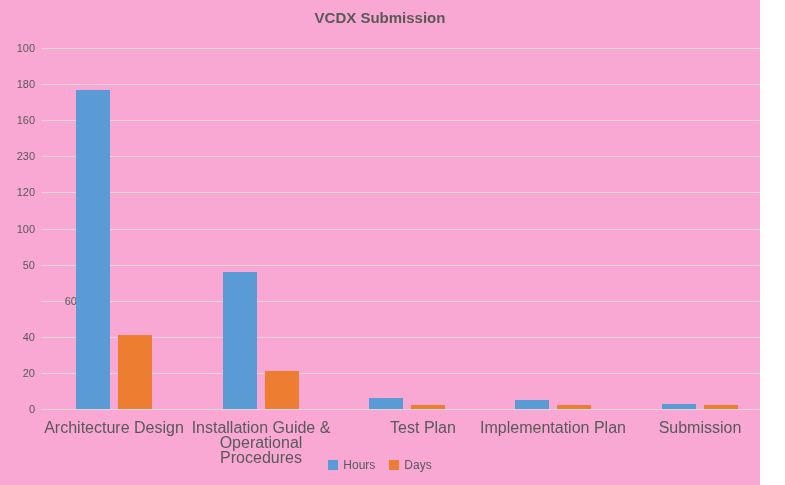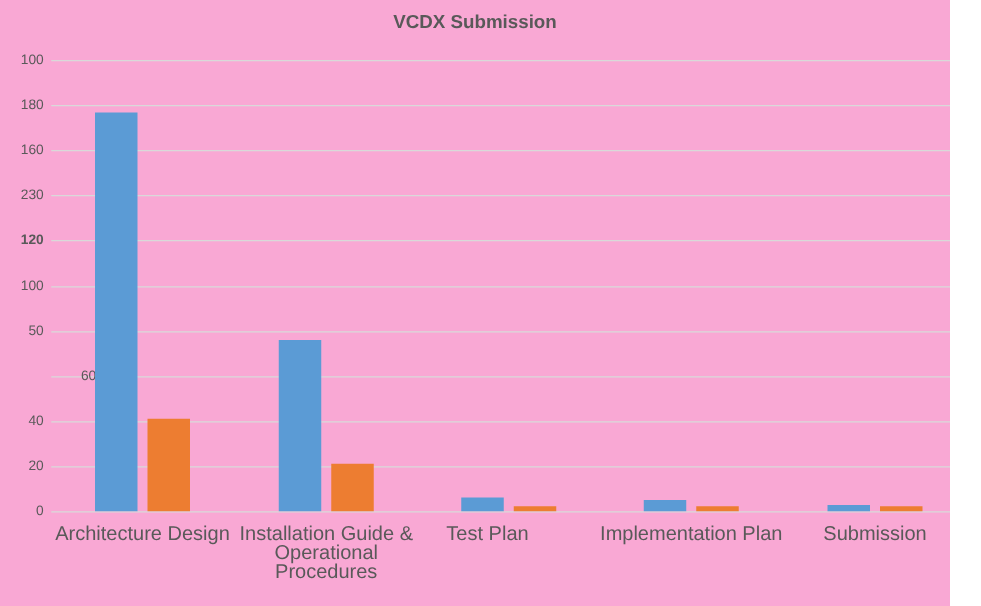--- a/index.html
+++ b/index.html
@@ -82,21 +82,21 @@
       <div class="y-tick-label" style="left: 0px; top: 366.9px;">20</div>
       <div class="gridline" style="left: 41px; width: 732px; top: 336.8px; background: rgb(217, 217, 217);"></div>
       <div class="y-tick-label" style="left: 0px; top: 330.8px;">40</div>
       <div class="gridline" style="left: 41px; width: 732px; top: 300.7px; background: rgb(217, 217, 217);"></div>
       <div class="y-tick-label" style="left: 0px; top: 294.7px; padding-left: 42px;">60</div>
       <div class="gridline" style="left: 41px; width: 732px; top: 264.6px; background: rgb(217, 217, 217);"></div>
       <div class="y-tick-label" style="left: 0px; top: 258.6px;">50</div>
       <div class="gridline" style="left: 41px; width: 732px; top: 228.5px; background: rgb(217, 217, 217);"></div>
       <div class="y-tick-label" style="left: 0px; top: 222.5px;">100</div>
       <div class="gridline" style="left: 41px; width: 732px; top: 192.4px; background: rgb(217, 217, 217);"></div>
-      <div class="y-tick-label" style="left: 0px; top: 186.4px; font-weight: bold;">120</div>
+      <div class="y-tick-label" style="left: 0px; top: 186.4px;">120</div>
       <div class="gridline" style="left: 41px; width: 732px; top: 156.3px; background: rgb(217, 217, 217);"></div>
       <div class="y-tick-label" style="left: 0px; top: 150.3px;">230</div>
       <div class="gridline" style="left: 41px; width: 732px; top: 120.2px; background: rgb(217, 217, 217);"></div>
       <div class="y-tick-label" style="left: 0px; top: 114.2px;">160</div>
       <div class="gridline" style="left: 41px; width: 732px; top: 84.1px; background: rgb(217, 217, 217);"></div>
       <div class="y-tick-label" style="left: 0px; top: 78.1px;">180</div>
       <div class="gridline" style="left: 41px; width: 732px; top: 48px; background: rgb(217, 217, 217);"></div>
       <div class="y-tick-label" style="left: 0px; top: 42px;">100</div>
       <div class="bar" style="width: 34px; height: 319px; top: 90px; left: 76px; background: rgb(91, 155, 213);"></div>
       <div class="bar" style="width: 34px; height: 74px; top: 335px; left: 118px; background: rgb(237, 125, 49);"></div>
@@ -106,18 +106,28 @@
       <div class="bar" style="width: 34px; height: 4px; top: 405px; left: 411px; background: rgb(237, 125, 49);"></div>
       <div class="bar" style="width: 34px; height: 9px; top: 400px; left: 515px; background: rgb(91, 155, 213);"></div>
       <div class="bar" style="width: 34px; height: 4px; top: 405px; left: 557px; background: rgb(237, 125, 49);"></div>
       <div class="bar" style="width: 34px; height: 5px; top: 404px; left: 662px; background: rgb(91, 155, 213);"></div>
       <div class="bar" style="width: 34px; height: 4px; top: 405px; left: 704px; background: rgb(237, 125, 49);"></div>
     </div>
 
   <div id="x-axis-labels">
       <div class="category-label" style="width: 150px; left: 39px; top: 420px;">Architecture Design</div>
       <div class="category-label" style="width: 150px; left: 186px; top: 420px;">Installation Guide &amp; Operational Procedures</div>
-      <div class="category-label" style="width: 150px; left: 315px; top: 420px;">Test Plan</div>
+      <div class="category-label" style="width: 150px; left: 348px; top: 420px;">Test Plan</div>
       <div class="category-label" style="width: 150px; left: 478px; top: 420px;">Implementation Plan</div>
       <div class="category-label" style="width: 150px; left: 625px; top: 420px;">Submission</div>
     </div>
 
+  <div class="legend" id="legend">
+      <div class="legend-item">
+        <span class="legend-swatch" style="background: rgb(91, 155, 213);"></span>
+        <span class="legend-label">Hours</span>
+      </div>
+      <div class="legend-item">
+        <span class="legend-swatch" style="background: rgb(237, 125, 49);"></span>
+        <span class="legend-label">Days</span>
+      </div>
+    </div>
 </div>
 
 </body></html>

